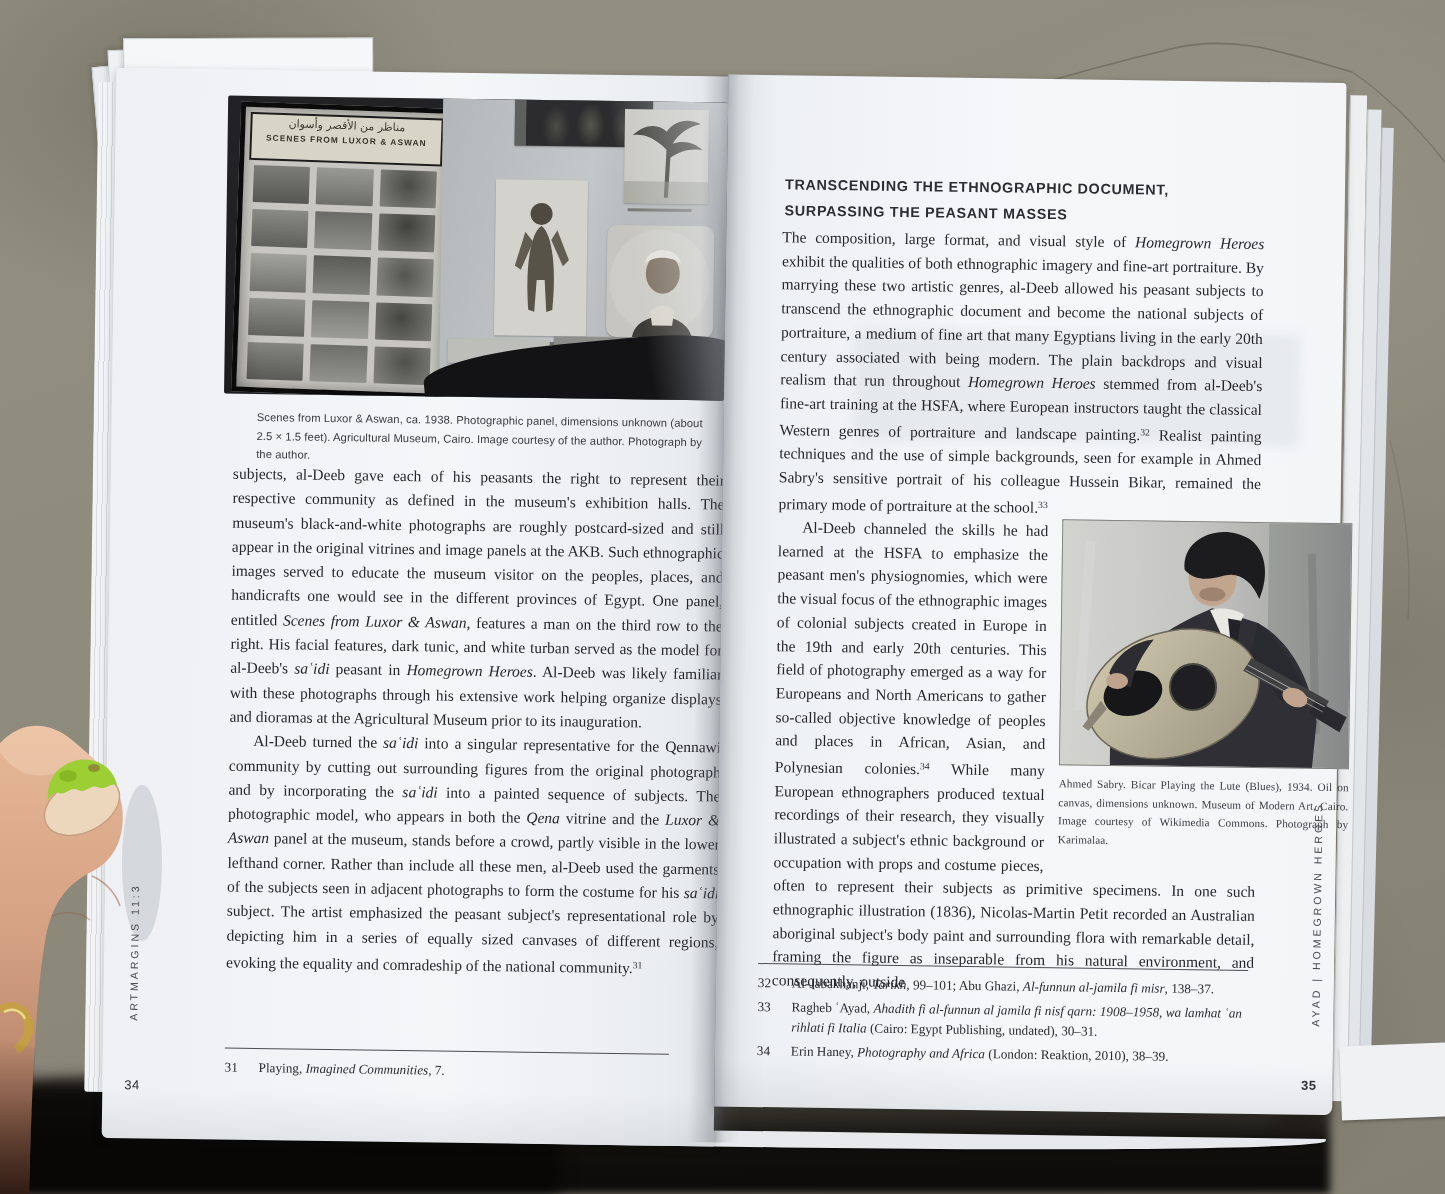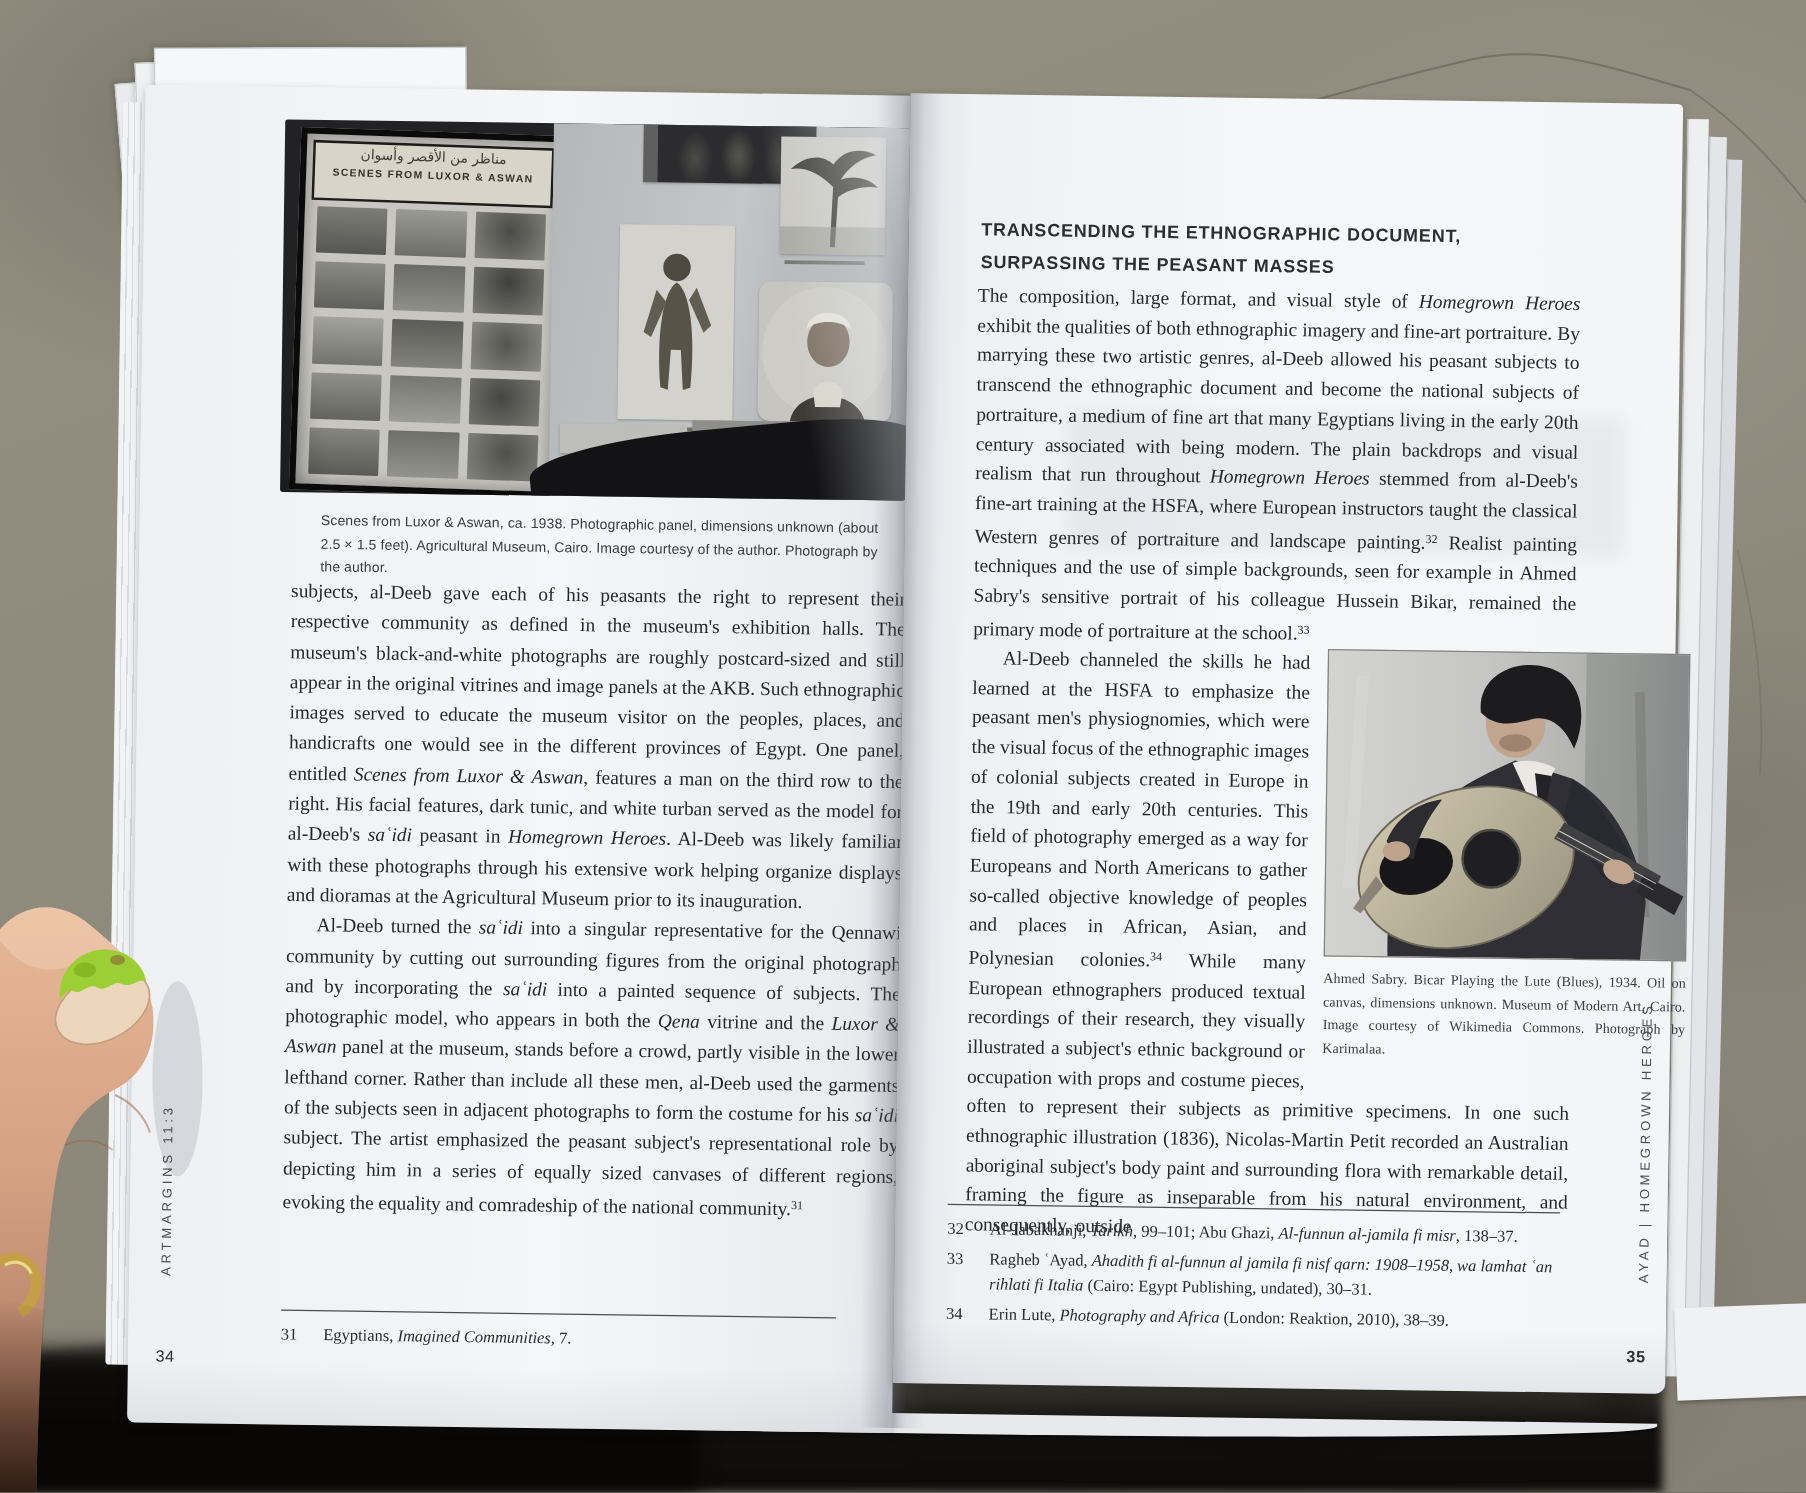--- a/index.html
+++ b/index.html
@@ -189,21 +189,21 @@
 
       <div class="body-serif" style="position:absolute;left:122px;top:392px;width:492px;">
         <p class="rich" style="margin:0;"><span>subjects, al-Deeb gave each of his peasants the right to represent their respective community as defined in the museum's exhibition halls. The museum's black-and-white photographs are roughly postcard-sized and still appear in the original vitrines and image panels at the AKB. Such ethnographic images served to educate the museum visitor on the peoples, places, and handicrafts one would see in the different provinces of Egypt. One panel, entitled </span><span class="it">Scenes from Luxor &amp; Aswan</span><span>, features a man on the third row to the right. His facial features, dark tunic, and white turban served as the model for al-Deeb's </span><span class="it">saʿidi</span><span> peasant in </span><span class="it">Homegrown Heroes</span><span>. Al-Deeb was likely familiar with these photographs through his extensive work helping organize displays and dioramas at the Agricultural Museum prior to its inauguration.</span></p>
         <p class="rich indent" style="margin:0;"><span>Al-Deeb turned the </span><span class="it">saʿidi</span><span> into a singular representative for the Qennawi community by cutting out surrounding figures from the original photograph and by incorporating the </span><span class="it">saʿidi</span><span> into a painted sequence of subjects. The photographic model, who appears in both the </span><span class="it">Qena</span><span> vitrine and the </span><span class="it">Luxor &amp; Aswan</span><span> panel at the museum, stands before a crowd, partly visible in the lower lefthand corner. Rather than include all these men, al-Deeb used the garments of the subjects seen in adjacent photographs to form the costume for his </span><span class="it">saʿidi</span><span> subject. The artist emphasized the peasant subject's representational role by depicting him in a series of equally sized canvases of different regions, evoking the equality and comradeship of the national community.</span><span class="sup">31</span></p>
       </div>
 
       <div class="fn-rule" style="left:122px;top:978px;width:444px;"></div>
       <div style="position:absolute;left:122px;top:988px;width:470px;">
         <div class="fn-row">
           <span>31</span>
-          <span class="rich"><span>Egyptians, </span><span class="it">Imagined Communities</span><span>, 7.</span></span>
+          <span class="rich"><span>Playing, </span><span class="it">Imagined Communities</span><span>, 7.</span></span>
         </div>
       </div>
 
       <div class="margin-vert" style="left:24px;bottom:118px;">ARTMARGINS 11:3</div>
       <div class="pagenum" style="left:22px;bottom:46px;">34</div>
     </div>
 
     <div class="page page-right">
       <div class="ghost"></div>
 
@@ -264,21 +264,21 @@
         <div class="fn-row">
           <span>32</span>
           <span class="rich"><span>Al-Jabakhanji, </span><span class="it">Tarikh</span><span>, 99–101; Abu Ghazi, </span><span class="it">Al-funnun al-jamila fi misr</span><span>, 138–37.</span></span>
         </div>
         <div class="fn-row">
           <span>33</span>
           <span class="rich"><span>Ragheb ʿAyad, </span><span class="it">Ahadith fi al-funnun al jamila fi nisf qarn: 1908–1958, wa lamhat ʿan rihlati fi Italia</span><span> (Cairo: Egypt Publishing, undated), 30–31.</span></span>
         </div>
         <div class="fn-row">
           <span>34</span>
-          <span class="rich"><span>Erin Lute, </span><span class="it">Photography and Africa</span><span> (London: Reaktion, 2010), 38–39.</span></span>
+          <span class="rich"><span>Erin Haney, </span><span class="it">Photography and Africa</span><span> (London: Reaktion, 2010), 38–39.</span></span>
         </div>
       </div>
 
       <div class="margin-vert" style="right:12px;bottom:88px;">AYAD  |  HOMEGROWN HEROES</div>
       <div class="pagenum" style="right:16px;bottom:22px;font-weight:700;">35</div>
     </div>
 
     <div class="gutter"></div>
   </div>
 

